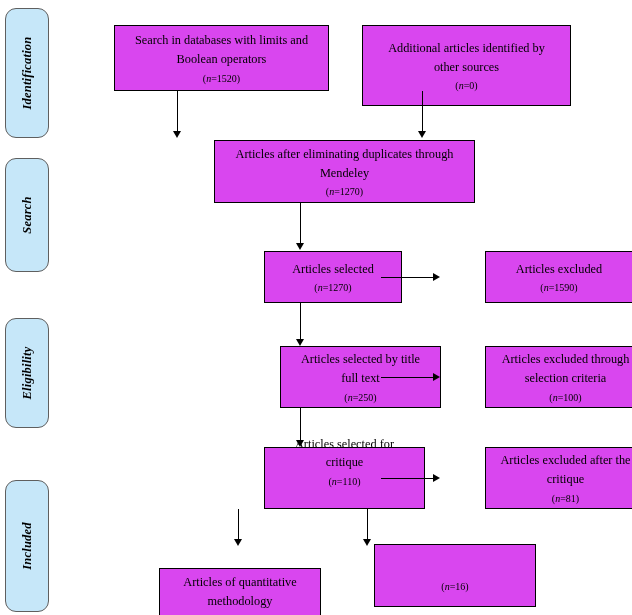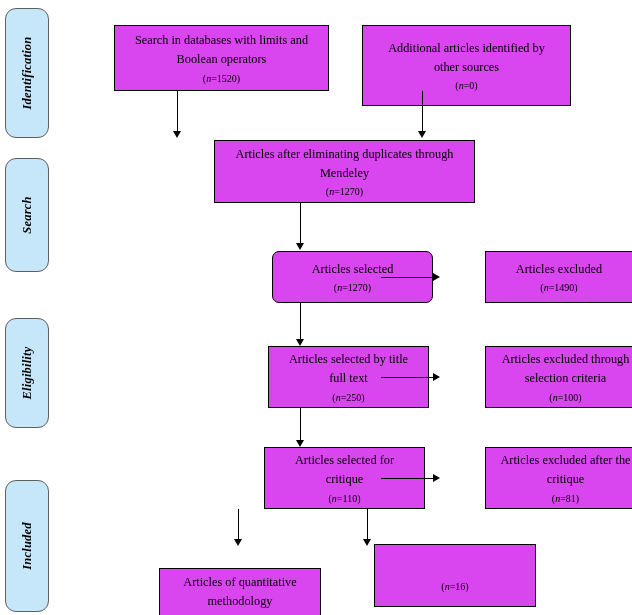--- a/index.html
+++ b/index.html
@@ -144,41 +144,41 @@
     <span class="box-inner">
       <span class="box-text">Articles after eliminating duplicates through
 Mendeley</span><br>
       <span class="box-count"><span>(</span><span class="ital-n">n</span><span>=1270)</span></span>
     </span>
   </div>
 
   <div class="vline" style="left:300px; top:203px; height:41px;"></div>
   <div class="arrow-down" style="left:296px; top:243px;"></div>
 
-  <div class="flow-box" style="left:228px; top:251px; width:161px; height:52px;border-radius:7px;">
+  <div class="flow-box" style="left:220px; top:251px; width:138px; height:52px;">
     <span class="box-inner">
       <span class="box-text">Articles selected</span><br>
       <span class="box-count"><span>(</span><span class="ital-n">n</span><span>=1270)</span></span>
     </span>
   </div>
 
   <div class="flow-box" style="left:441px; top:251px; width:148px; height:52px;">
     <span class="box-inner">
       <span class="box-text">Articles excluded</span><br>
-      <span class="box-count"><span>(</span><span class="ital-n">n</span><span>=1490)</span></span>
+      <span class="box-count"><span>(</span><span class="ital-n">n</span><span>=1590)</span></span>
     </span>
   </div>
 
   <div class="hline" style="left:381px; top:277px; width:53px;"></div>
   <div class="arrow-right" style="left:433px; top:273px;"></div>
 
   <div class="vline" style="left:300px; top:303px; height:37px;"></div>
   <div class="arrow-down" style="left:296px; top:339px;"></div>
 
-  <div class="flow-box" style="left:224px; top:346px; width:161px; height:62px;">
+  <div class="flow-box" style="left:236px; top:346px; width:161px; height:62px;">
     <span class="box-inner">
       <span class="box-text">Articles selected by title
 full text</span><br>
       <span class="box-count"><span>(</span><span class="ital-n">n</span><span>=250)</span></span>
     </span>
   </div>
 
   <div class="flow-box" style="left:441px; top:346px; width:161px; height:62px;">
     <span class="box-inner">
       <span class="box-text">Articles excluded through
@@ -186,21 +186,21 @@
       <span class="box-count"><span>(</span><span class="ital-n">n</span><span>=100)</span></span>
     </span>
   </div>
 
   <div class="hline" style="left:381px; top:377px; width:53px;"></div>
   <div class="arrow-right" style="left:433px; top:373px;"></div>
 
   <div class="vline" style="left:300px; top:408px; height:33px;"></div>
   <div class="arrow-down" style="left:296px; top:440px;"></div>
 
-  <div class="flow-box" style="left:220px; top:447px; width:161px; height:62px;">
+  <div class="flow-box" style="left:220px; top:447px; width:161px; height:62px;align-items:flex-end;">
     <span class="box-inner">
       <span class="box-text">Articles selected for
 critique</span><br>
       <span class="box-count"><span>(</span><span class="ital-n">n</span><span>=110)</span></span>
     </span>
   </div>
 
   <div class="flow-box" style="left:441px; top:447px; width:161px; height:62px;">
     <span class="box-inner">
       <span class="box-text">Articles excluded after the

